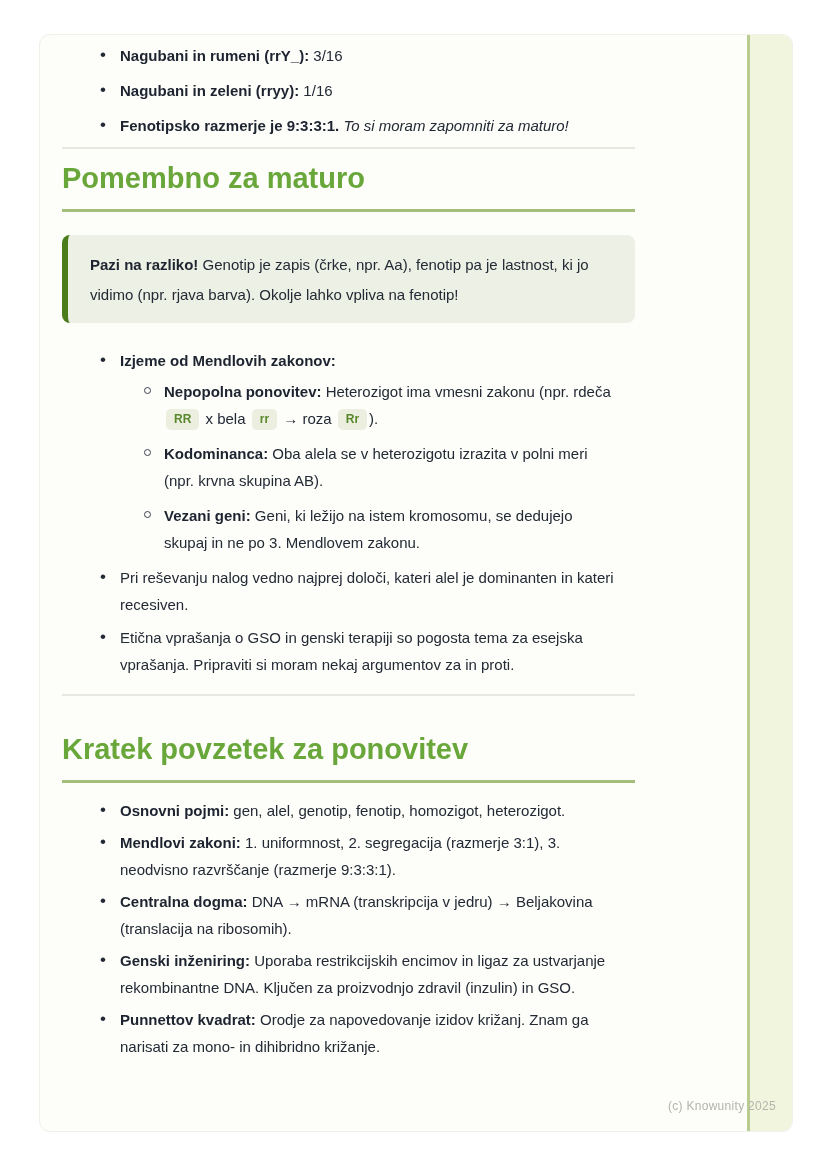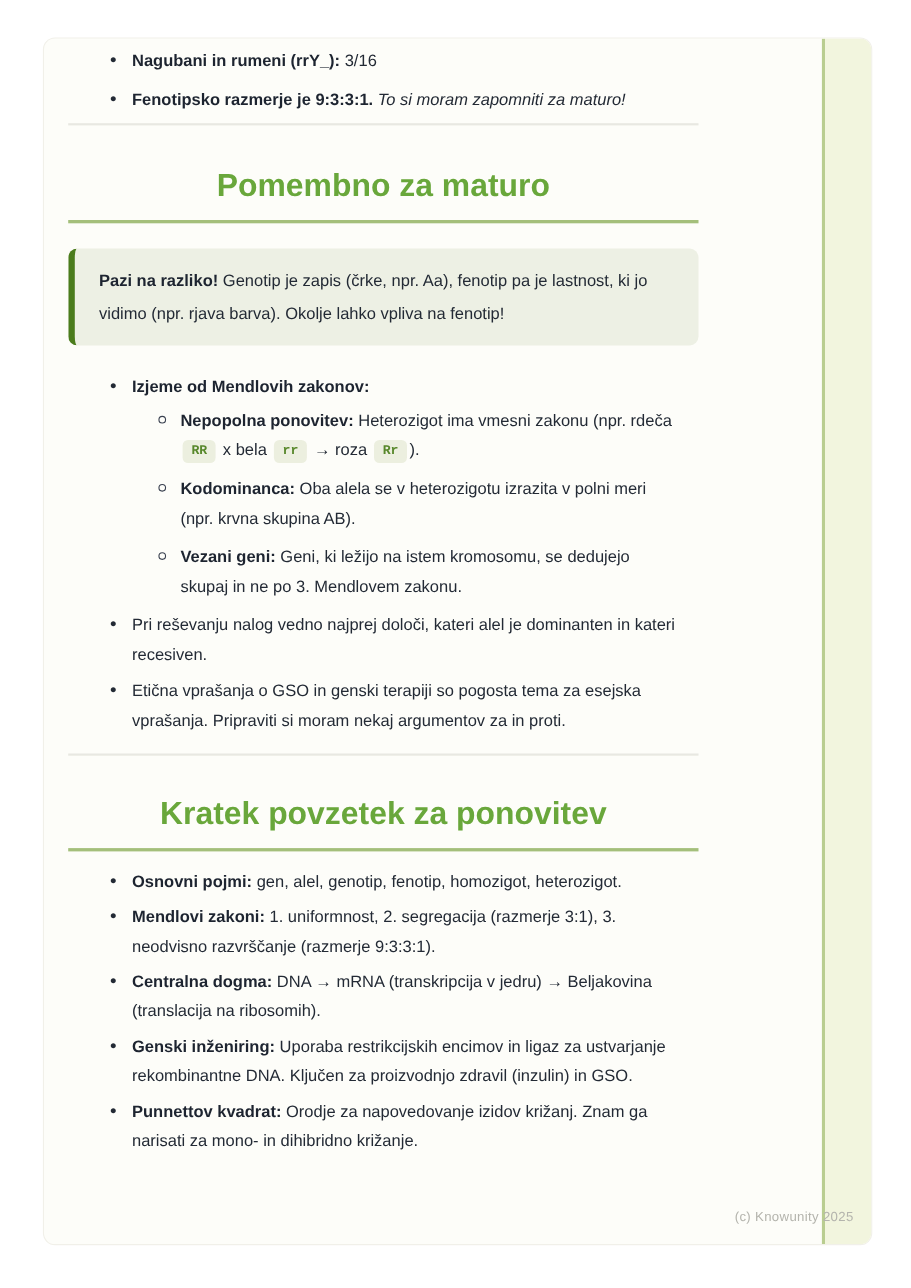--- a/index.html
+++ b/index.html
@@ -39,33 +39,32 @@
   .sublist>li{position:relative;margin:0 0 8px 0;}
   .sublist>li::before{
     content:"";position:absolute;left:-20px;top:9px;width:5px;height:5px;
     border:1.5px solid #3a4150;border-radius:50%;background:transparent;
   }
   .divider{height:0;border:0;border-top:2px solid #e8e8e2;margin:8px 0 0 0;}
   .divider.second{margin-top:16px;}
   .section-title{
     font-size:29px;line-height:35px;font-weight:700;
     color:var(--accent-green,#69a73b);
-    margin:38px 0 0 0;padding:0 0 13px 0;
+    margin:12px 0 0 0;padding:0 0 13px 0;
     border-bottom:3px solid var(--underline-green,#a4bf7b);
-    text-align:center;
   }
   .section-title.mt-lg{margin-top:36px;}
   .callout{
     margin:23px 0 0 0;background:var(--callout-bg,#edf0e4);
     border-left:6px solid var(--callout-border,#4b7c1c);
     border-radius:8px;padding:15px 20px 13px 22px;box-sizing:border-box;
   }
   .callout p{margin:0;line-height:30px;}
   .chip{
-    font-family:Liberation Mono, monospace;font-size:12px;font-weight:bold;
+    font-family:Liberation Sans, sans-serif;font-size:12px;font-weight:bold;
     color:var(--chip-text,#58882b);background:var(--chip-bg,#ecefdf);
     border-radius:5px;padding:3px 8px;margin:0 2px;display:inline-block;
     line-height:15px;vertical-align:1px;
   }
   .note-em{font-style:italic;}
   .watermark{
     position:absolute;right:16px;top:1064px;z-index:3;
     font-size:12px;color:#b4b4ad;letter-spacing:0.3px;text-align:right;
   }
 </style>
@@ -73,20 +72,23 @@
 <body>
 
 <div class="page">
   <div class="side-strip"></div>
 
   <div class="content">
 
     <ul class="toplist intro">
       <li>
         <strong>Nagubani in rumeni (rrY_):</strong><span> 3/16</span>
+      </li>
+      <li>
+        <strong>Nagubani in zeleni (rryy):</strong><span> 1/16</span>
       </li>
       <li>
         <strong>Fenotipsko razmerje je 9:3:3:1.</strong><em class="note-em"> To si moram zapomniti za maturo!</em>
       </li>
     </ul>
 
     <hr class="divider">
 
     <h1 class="section-title">Pomembno za maturo</h1>
 

